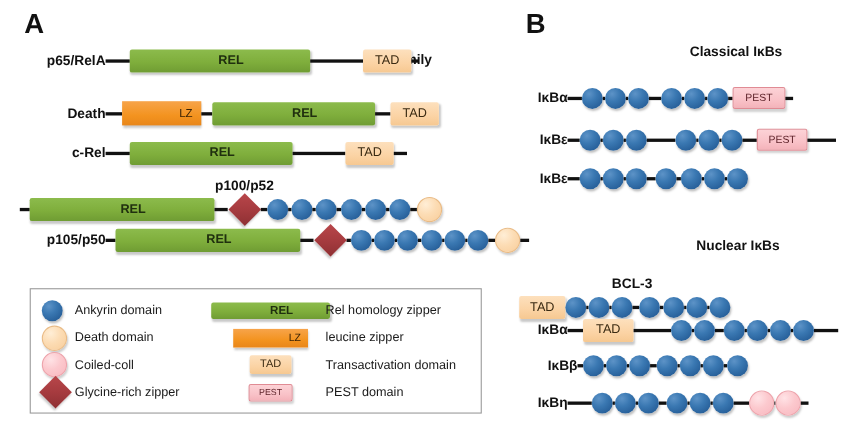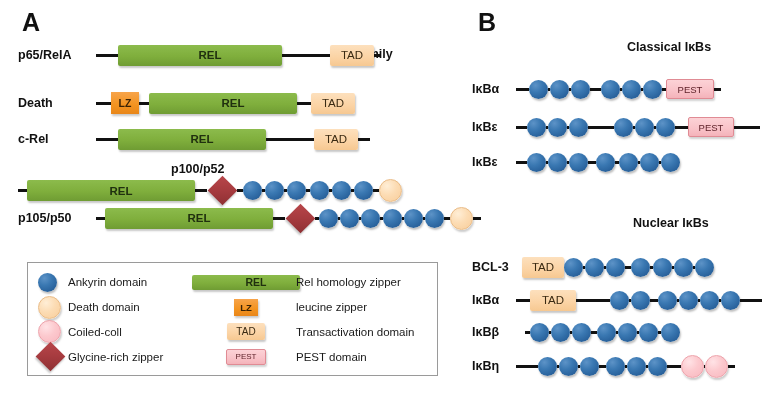--- a/index.html
+++ b/index.html
@@ -29,20 +29,21 @@
     position:absolute;
     height:30px;
     display:flex;
     align-items:center;
     white-space:nowrap;
   }
   .row-label{
     font-size:12.5px;
     font-weight:bold;
     color:#111;
+    text-align:right;
     flex:0 0 auto;
     line-height:1;
   }
   .track{
     position:relative;
     height:30px;
     display:flex;
     align-items:center;
     flex:0 0 auto;
   }
@@ -67,24 +68,25 @@
     flex:0 0 auto;
     padding-left:20px;
   }
   
   .lz{
     height:22px;
     width:28px;
     background:linear-gradient(180deg,#f7a44a 0%,#f3931f 60%,#e8861a 100%);
     color:#3a2205;
     font-size:10.5px;
-    font-weight:700;
+    font-weight:400;
     display:flex;align-items:center;justify-content:center;
     box-shadow:1px 2px 2px rgba(0,0,0,.22);
     flex:0 0 auto;
+    padding-left:44px;
   }
   
   .tad{
     height:21px;
     background:linear-gradient(180deg,#fde0bd 0%,#fbd3a4 60%,#f6c891 100%);
     border-radius:2px;
     color:#3a2a12;
     font-size:11.5px;
     display:flex;align-items:center;justify-content:center;
     box-shadow:1px 2px 2px rgba(0,0,0,.22);
@@ -355,21 +357,21 @@
     <div class="ank"></div>
     <div class="line" style="width:4px;"></div>
     <div class="ank"></div>
     <div class="line" style="width:2px;"></div>
     <div class="ank"></div>
     <div class="line" style="width:2px;"></div>
     <div class="ank"></div>
   </div>
 </div>
 
-<div class="row" style="left:472px;top:252px;">
+<div class="row" style="left:472px;top:252px;flex-direction:column;">
   <div class="row-label" style="width:50px;">BCL-3</div>
   <div class="track">
     <div class="tad" style="width:42px;">TAD</div>
     <div class="ank"></div>
     <div class="line" style="width:2px;"></div>
     <div class="ank"></div>
     <div class="line" style="width:2px;"></div>
     <div class="ank"></div>
     <div class="line" style="width:6px;"></div>
     <div class="ank"></div>

